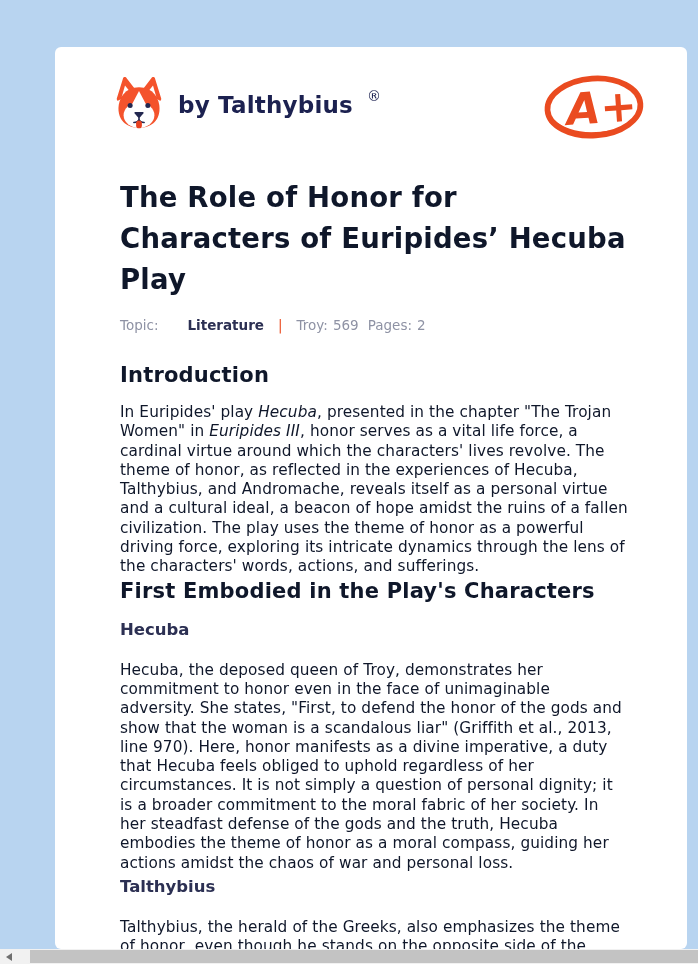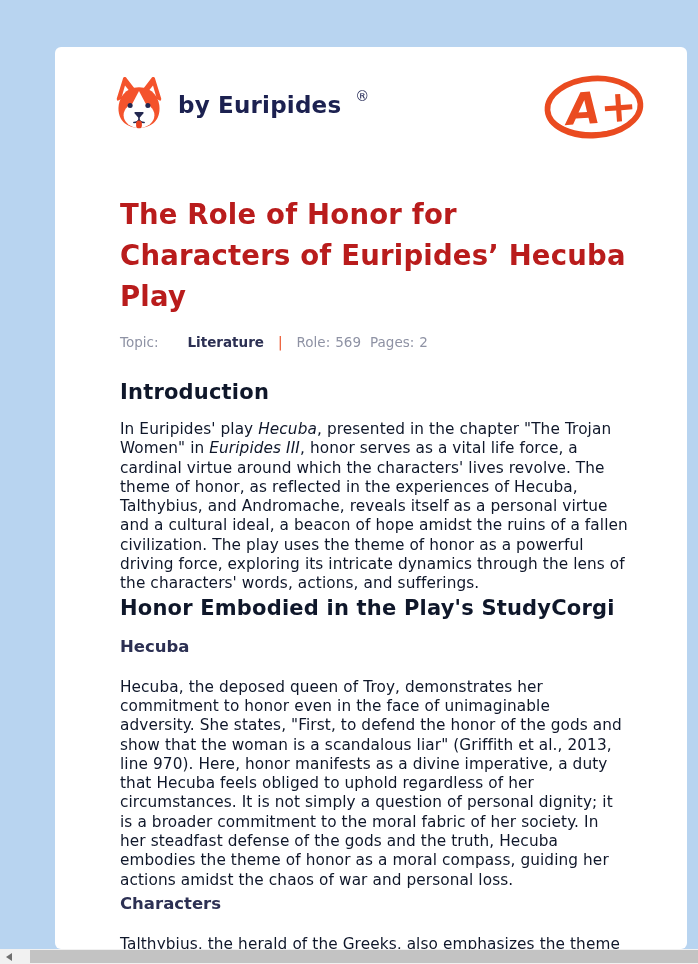--- a/index.html
+++ b/index.html
@@ -56,25 +56,25 @@
     font-weight: normal;
   }
   .stamp-svg { width: 106px; height: 76px; display: block; }
 
   
   .doc {
     padding: 0 59px 0 65px;
     color: #51546f;
   }
   .doc-title {
-    margin-top: 48px;
+    margin-top: 31px;
     font-size: 27.5px;
     line-height: 41px;
     font-weight: bold;
-    color: #b91c1c;
+    color: #0f172a;
     letter-spacing: 0.2px;
   }
   .meta {
     margin-top: 17px;
     font-size: 13.5px;
     color: #8e92a4;
     display: flex;
     align-items: center;
   }
   .meta .lbl { margin-right: 5px; }
@@ -156,57 +156,57 @@
           <path d="M45 9 L39 16.5 L48.5 21.5 Z" fill="#ffffff"></path>
           <path d="M30 11 C15 11 8 23 8 34 C8 48 18.5 54.5 30 54.5 C41.5 54.5 52 48 52 34 C52 23 45 11 30 11 Z" fill="#f4532c"></path>
           <path d="M30 15 L40 34 L20 34 Z" fill="#ffffff"></path>
           <ellipse cx="30" cy="41" rx="16.5" ry="13.5" fill="#ffffff"></ellipse>
           <circle cx="20.5" cy="30.5" r="2.7" fill="#232850"></circle>
           <circle cx="39.5" cy="30.5" r="2.7" fill="#232850"></circle>
           <path d="M26 37.5 L34 37.5 Q35.6 37.5 34.6 39 L31.4 42.8 Q30 44.3 28.6 42.8 L25.4 39 Q24.4 37.5 26 37.5 Z" fill="#232850"></path>
           <path d="M30 43 L30 45.6 M30 45.6 Q29 48.6 24.5 48.8 M30 45.6 Q31 48.6 35.5 48.8" stroke="#232850" stroke-width="1.7" fill="none" stroke-linecap="round"></path>
           <rect x="26.9" y="46.5" width="6.2" height="8.5" rx="3.1" fill="#e8401f"></rect>
         </svg>
-        <span class="brand-text">by Euripides</span>
+        <span class="brand-text">by Talthybius</span>
           <span class="reg">®</span>
       </div>
 
       <svg class="stamp-svg" viewBox="0 0 110 80" aria-hidden="true">
         <g transform="rotate(-4 55 40)">
           <ellipse cx="55" cy="39" rx="49" ry="30" fill="none" stroke="#ea4b20" stroke-width="6"></ellipse>
           <path d="M9 50 Q30 72 72 67" fill="none" stroke="#ea4b20" stroke-width="5" stroke-linecap="round"></path>
           <text x="26" y="56" font-size="46" font-weight="bold" font-style="italic" fill="#ea4b20" font-family="'DejaVu Sans', sans-serif">A+</text>
         </g>
       </svg>
     </div>
 
     <div class="doc">
       <h1 class="doc-title">The Role of Honor for Characters of Euripides’ Hecuba Play</h1>
 
       <div class="meta">
         <span class="lbl">Topic:</span>
         <a class="topic">Literature</a>
         <span class="sep">|</span>
-        <span class="lbl">Role:</span>
+        <span class="lbl">Troy:</span>
         <span>569</span>
         <span class="lbl gap">Pages:</span>
         <span>2</span>
       </div>
 
       <h2>Introduction</h2>
 
       <p><span>In Euripides' play </span><em>Hecuba</em><span>, presented in the chapter "The Trojan Women" in </span><em>Euripides III</em><span>, honor serves as a vital life force, a cardinal virtue around which the characters' lives revolve. The theme of honor, as reflected in the experiences of Hecuba, Talthybius, and Andromache, reveals itself as a personal virtue and a cultural ideal, a beacon of hope amidst the ruins of a fallen civilization. The play uses the theme of honor as a powerful driving force, exploring its intricate dynamics through the lens of the characters' words, actions, and sufferings.</span></p>
 
-      <h2 class="tight">Honor Embodied in the Play's StudyCorgi</h2>
+      <h2 class="tight">First Embodied in the Play's Characters</h2>
 
       <h3>Hecuba</h3>
 
       <p>Hecuba, the deposed queen of Troy, demonstrates her commitment to honor even in the face of unimaginable adversity. She states, "First, to defend the honor of the gods and show that the woman is a scandalous liar" (Griffith et al., 2013, line 970). Here, honor manifests as a divine imperative, a duty that Hecuba feels obliged to uphold regardless of her circumstances. It is not simply a question of personal dignity; it is a broader commitment to the moral fabric of her society. In her steadfast defense of the gods and the truth, Hecuba embodies the theme of honor as a moral compass, guiding her actions amidst the chaos of war and personal loss.</p>
 
-      <h3 class="tight">Characters</h3>
+      <h3 class="tight">Talthybius</h3>
 
       <p><span>Talthybius, the herald of the Greeks, also emphasizes the theme of honor, even though he stands on the opposite side of the conflict. His plea to Hecuba, "And please—I request you—hurl no curse at the Achaeans for fear the army, savage over some reckless word, forbid the child his burial and the dirge of honor,"</span> </p>
     </div>
   </div>
 
   <div class="hscrollbar">
     <div class="sb-btn">
       <span class="sb-arrow"></span>
     </div>
     <div class="sb-thumb"></div>

